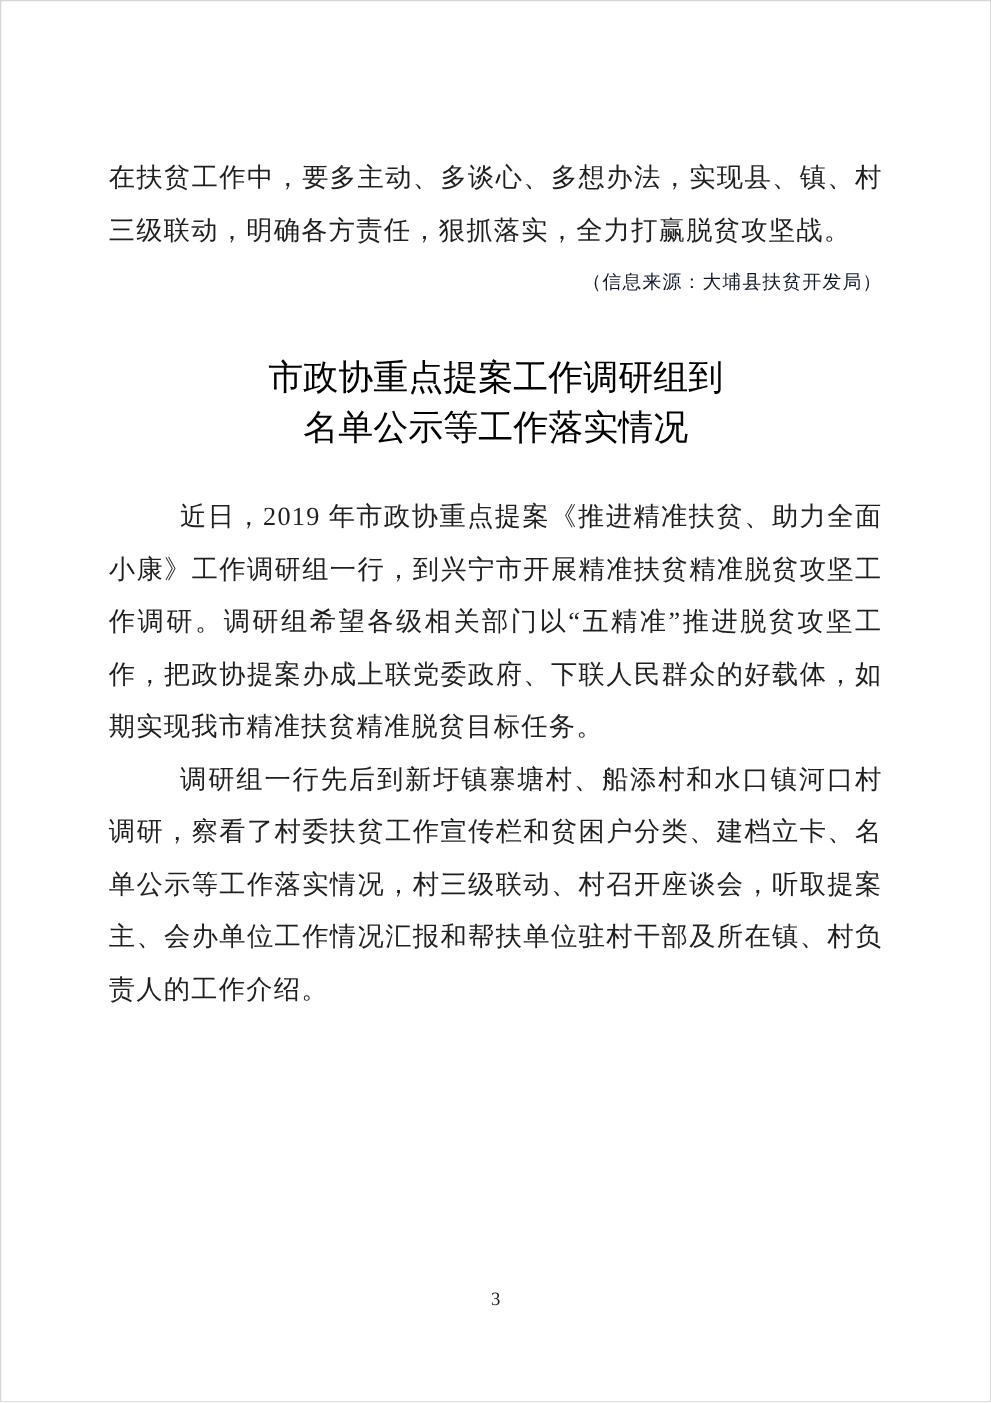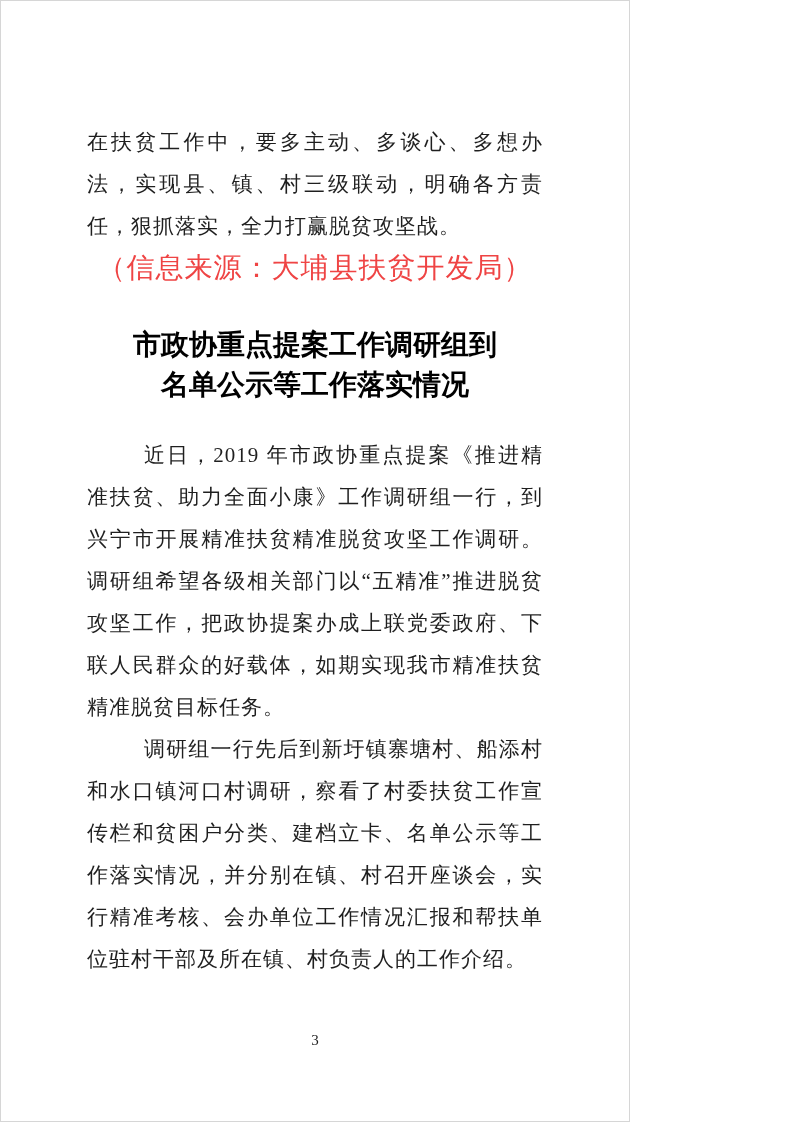--- a/index.html
+++ b/index.html
@@ -2,21 +2,21 @@
 <html><head>
 <meta charset="utf-8">
 <style>
   html, body {
     margin: 0;
     padding: 0;
     background: #ffffff;
   }
   .page {
     position: relative;
-    width: 630px;
+    width: 793px;
     height: 1122px;
     box-sizing: border-box;
     background: #ffffff;
     border: 1px solid #d6d6d6;
     overflow: hidden;
     font-family: "Liberation Serif", serif;
     color: #1f1f1f;
   }
   .content {
     position: absolute;
@@ -32,31 +32,31 @@
     letter-spacing: 1px;
     text-align: justify;
     text-indent: 57px;
     color: #1f1f1f;
   }
   .body-text.no-indent {
     text-indent: 0;
   }
   .source-line {
     margin: 0;
-    font-size: 28px;
+    font-size: 15px;
     line-height: 42px;
     letter-spacing: 1px;
-    text-align: center;
-    color: #ef4444;
+    text-align: right;
+    color: #0f172a;
   }
   .article-title {
     margin: 36px 0 29px 0;
     font-size: 28px;
     line-height: 40px;
-    font-weight: bold;
+    font-weight: normal;
     text-align: center;
     color: #000000;
   }
   .title-line {
     display: block;
   }
   .page-number {
     position: absolute;
     left: 0;
     right: 0;
@@ -77,19 +77,19 @@
 
     <p class="source-line">（信息来源：大埔县扶贫开发局）</p>
 
     <h1 class="article-title">
       <span class="title-line">市政协重点提案工作调研组到</span>
       <span class="title-line">名单公示等工作落实情况</span>
     </h1>
 
     <p class="body-text">近日，2019 年市政协重点提案《推进精准扶贫、助力全面小康》工作调研组一行，到兴宁市开展精准扶贫精准脱贫攻坚工作调研。调研组希望各级相关部门以“五精准”推进脱贫攻坚工作，把政协提案办成上联党委政府、下联人民群众的好载体，如期实现我市精准扶贫精准脱贫目标任务。</p>
 
-    <p class="body-text">调研组一行先后到新圩镇寨塘村、船添村和水口镇河口村调研，察看了村委扶贫工作宣传栏和贫困户分类、建档立卡、名单公示等工作落实情况，并分别在镇、村召开座谈会，实行精准考核、会办单位工作情况汇报和帮扶单位驻村干部及所在镇、村负责人的工作介绍。</p>
+    <p class="body-text">调研组一行先后到新圩镇寨塘村、船添村和水口镇河口村调研，察看了村委扶贫工作宣传栏和贫困户分类、建档立卡、名单公示等工作落实情况，村三级联动、村召开座谈会，听取提案主、会办单位工作情况汇报和帮扶单位驻村干部及所在镇、村负责人的工作介绍。</p>
 
 
   </div>
 
   <div class="page-number">3</div>
 </div>
 
 </body></html>

